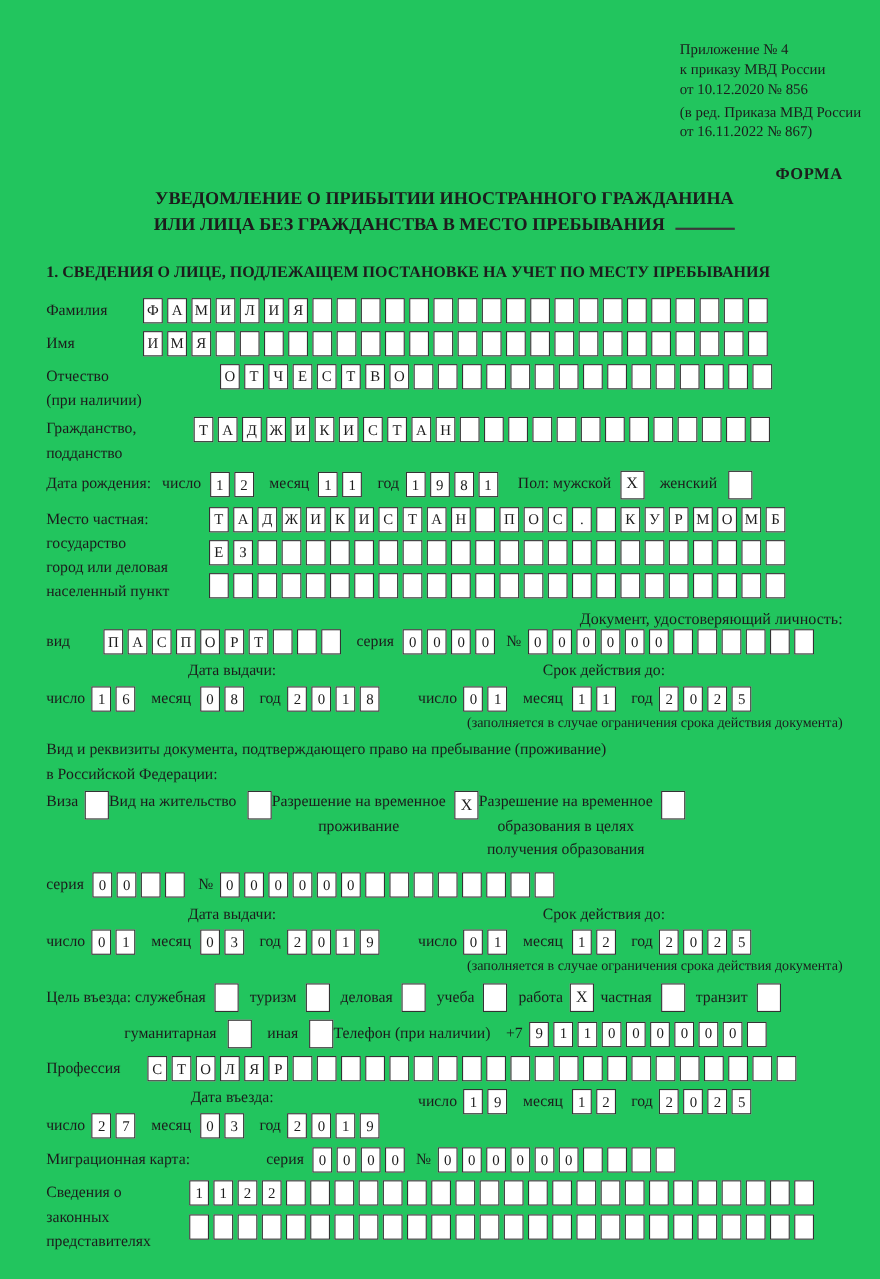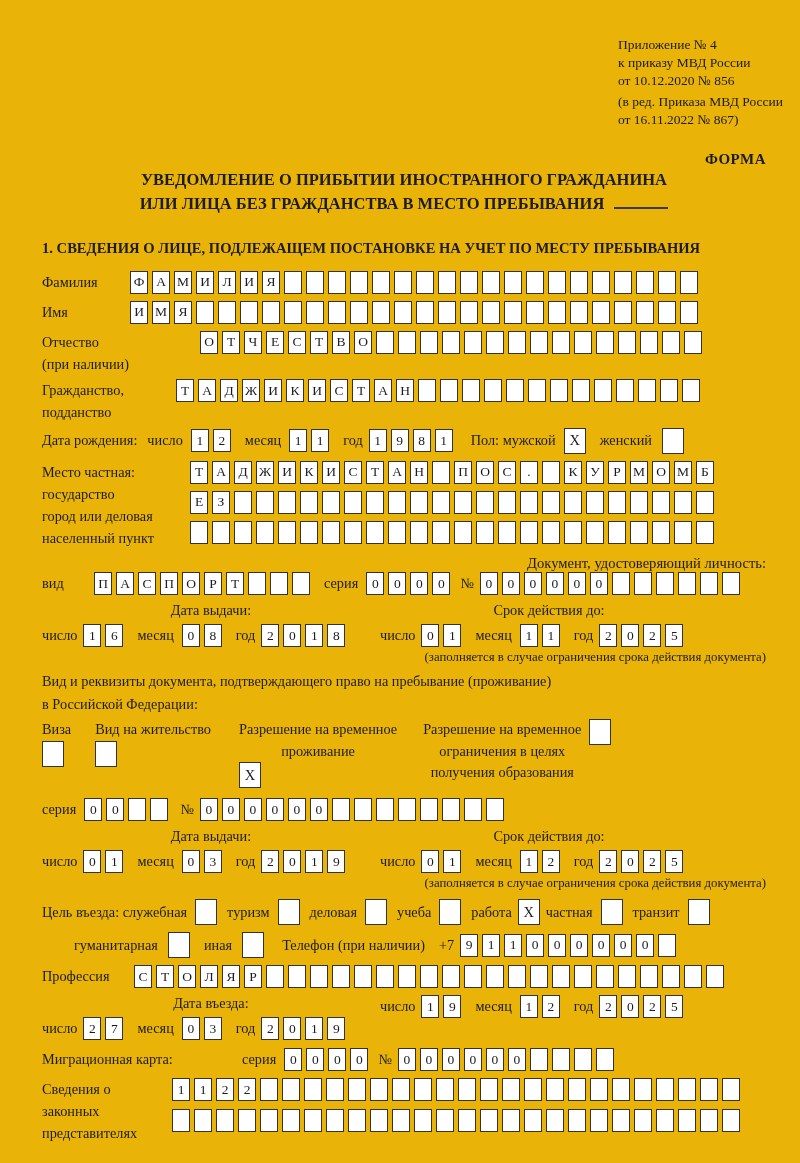--- a/index.html
+++ b/index.html
@@ -1,17 +1,17 @@
 <!DOCTYPE html>
 <html><head>
 <meta charset="utf-8">
 <style>
   html,body{margin:0;padding:0;background:#e8e8e8;}
   .page{
-    width:800px;height:1163px;margin:0 auto;background:#eab308;
+    width:800px;height:1163px;margin:0 auto;background:#22c55e;
     font-family:"Liberation Serif","DejaVu Serif",serif;color:#1c1c1c;
     box-sizing:border-box;padding:36px 34px 10px 42px;overflow:hidden;position:relative;
   }
   .refblock{margin-left:576px;font-size:13.5px;line-height:1.32;}
   .refblock .ln{white-space:nowrap;}
   .refblock .gap{height:4px;}
   .forma{font-weight:bold;font-size:15px;text-align:right;margin-top:22px;letter-spacing:.5px;}
   .title{font-weight:bold;font-size:16.5px;text-align:center;line-height:1.45;}
   .title .uline{display:inline-block;width:54px;border-bottom:2px solid #3a3a3a;height:14px;margin-left:10px;}
   .sect{font-weight:bold;font-size:14.6px;margin-top:24px;margin-bottom:14px;white-space:nowrap;}
@@ -33,21 +33,21 @@
   .center-bold{font-weight:normal;font-size:14.6px;text-align:right;margin:6px 0 0 0;}
   .dates{display:flex;justify-content:flex-start;margin-bottom:2px;}
   .half{width:338px;}
   .half .cap{font-size:14.3px;text-align:center;margin-bottom:5px;}
   .half .drow{display:flex;align-items:center;}
   .note{font-size:12.8px;text-align:right;margin:3px 0 8px 0;}
   .plain{font-size:14.3px;margin-bottom:6px;}
   .ckitem{display:flex;align-items:flex-start;}
   .cklbl{font-size:14.3px;text-align:center;line-height:1.5;}
   .mr6{margin-right:6px;} .mr8{margin-right:8px;} .mr10{margin-right:10px;}
-  .mr14{margin-right:14px;} .mr18{margin-right:18px;flex-direction:column;}
+  .mr14{margin-right:14px;} .mr18{}
 </style>
 </head>
 <body>
 
 <div class="page">
 
   <div class="refblock">
     <div class="ln">Приложение № 4</div>
     <div class="ln">к приказу МВД России</div>
     <div class="ln">от 10.12.2020 № 856</div>
@@ -411,21 +411,21 @@
     <div class="ckitem mr18">
       <div class="cklbl mr8">
         <div>Разрешение на временное</div>
         <div>проживание</div>
       </div>
       <span class="cbox">X</span>
     </div>
     <div class="ckitem">
       <div class="cklbl mr8">
         <div>Разрешение на временное</div>
-        <div>ограничения в целях</div>
+        <div>образования в целях</div>
         <div>получения образования</div>
       </div>
       <span class="cbox"></span>
     </div>
   </div>
 
   <div class="row">
     <div class="lbl mr8">серия</div>
     <div class="cells mr8">
         <span class="cell">0</span>
@@ -511,21 +511,21 @@
     <span class="cbox mr10"></span>
     <div class="lbl mr6">работа</div>
     <span class="cbox mr6">X</span>
     <div class="lbl mr8">частная</div>
     <span class="cbox mr10"></span>
     <div class="lbl mr8">транзит</div>
     <span class="cbox"></span>
   </div>
 
   <div class="row">
-    <div class="lbl mr10" style="margin-left:32px">гуманитарная</div>
+    <div class="lbl mr10" style="margin-left:71px">гуманитарная</div>
     <span class="cbox mr14"></span>
     <div class="lbl mr10">иная</div>
     <span class="cbox mr18"></span>
     <div class="lbl mr14">Телефон (при наличии)</div>
     <div class="lbl mr6">+7</div>
     <div class="cells">
         <span class="cell">9</span>
         <span class="cell">1</span>
         <span class="cell">1</span>
         <span class="cell">0</span>

